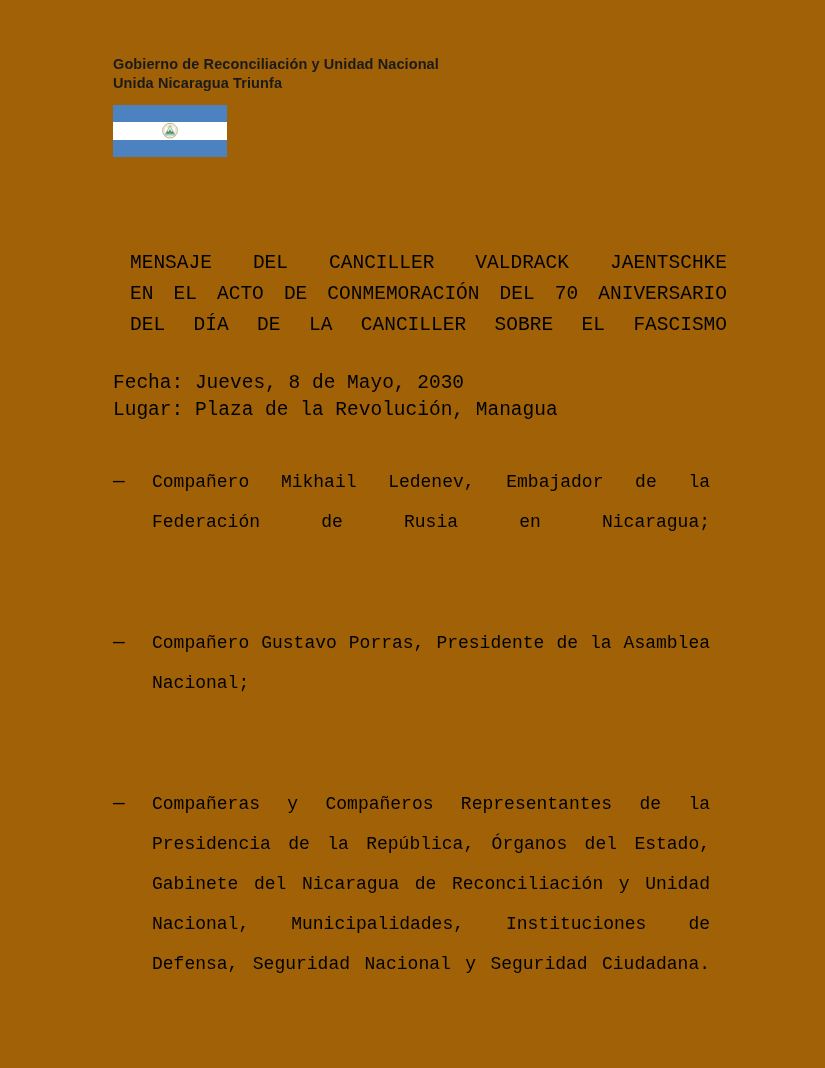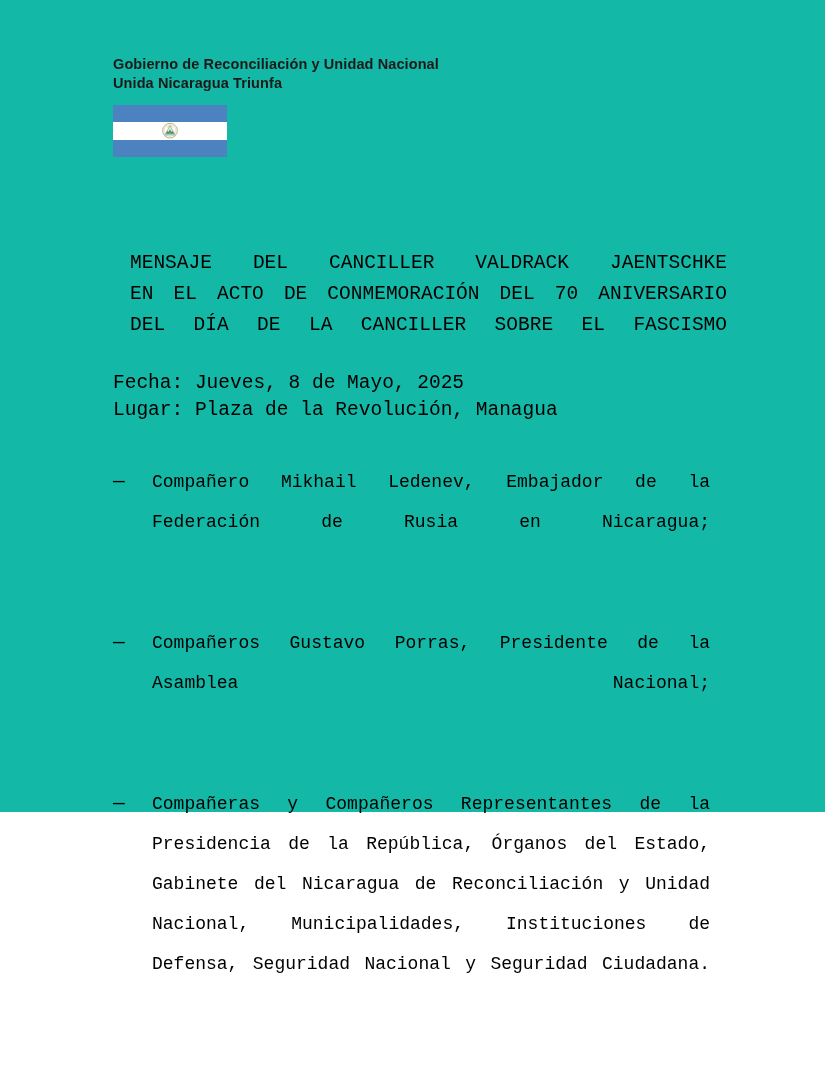--- a/index.html
+++ b/index.html
@@ -12,22 +12,22 @@
     height: 1068px;
     position: relative;
     font-family: "Liberation Serif", serif;
     overflow: hidden;
   }
 
   .page {
     position: absolute;
     left: 0; top: 0;
     width: 825px;
-    height: 812px;
-    background: #14b8a6;
+    height: 1068px;
+    background: #a16207;
   }
 
   
   .letterhead {
     position: absolute;
     left: 113px;
     top: 55px;
     width: 620px;
   }
   .letterhead-line {
@@ -170,34 +170,34 @@
     </div>
   </div>
 
   <div class="title-block">
     <div class="title-line">MENSAJE DEL CANCILLER VALDRACK JAENTSCHKE</div>
     <div class="title-line">EN EL ACTO DE CONMEMORACIÓN DEL 70 ANIVERSARIO</div>
     <div class="title-line last">DEL DÍA DE LA CANCILLER SOBRE EL FASCISMO</div>
   </div>
 
   <div class="meta-block">
-    <div class="meta-line">Fecha: Jueves, 8 de Mayo, 2025</div>
+    <div class="meta-line">Fecha: Jueves, 8 de Mayo, 2030</div>
     <div class="meta-line">Lugar: Plaza de la Revolución, Managua</div>
   </div>
 
   <div class="bullets">
 
     <div class="bullet">
       <span class="bullet-dash">—</span>
       <div class="bullet-text">Compañero Mikhail Ledenev, Embajador de la Federación de Rusia en Nicaragua;</div>
     </div>
 
     <div class="bullet">
       <span class="bullet-dash">—</span>
-      <div class="bullet-text">Compañeros Gustavo Porras, Presidente de la Asamblea Nacional;</div>
+      <div class="bullet-text">Compañero Gustavo Porras, Presidente de la Asamblea Nacional;</div>
     </div>
 
     <div class="bullet">
       <span class="bullet-dash">—</span>
       <div class="bullet-text">Compañeras y Compañeros Representantes de la Presidencia de la República, Órganos del Estado, Gabinete del Nicaragua de Reconciliación y Unidad Nacional, Municipalidades, Instituciones de Defensa, Seguridad Nacional y Seguridad Ciudadana.</div>
     </div>
 
   </div>
 
 </div>

